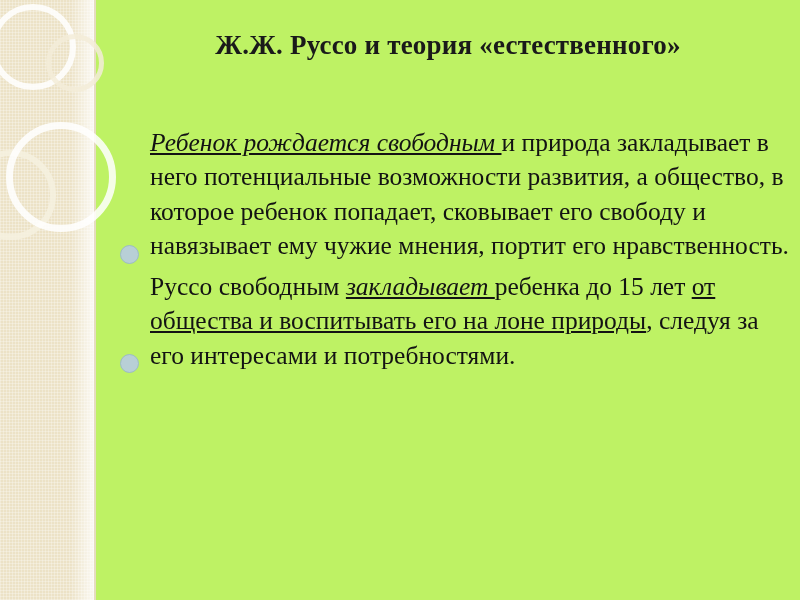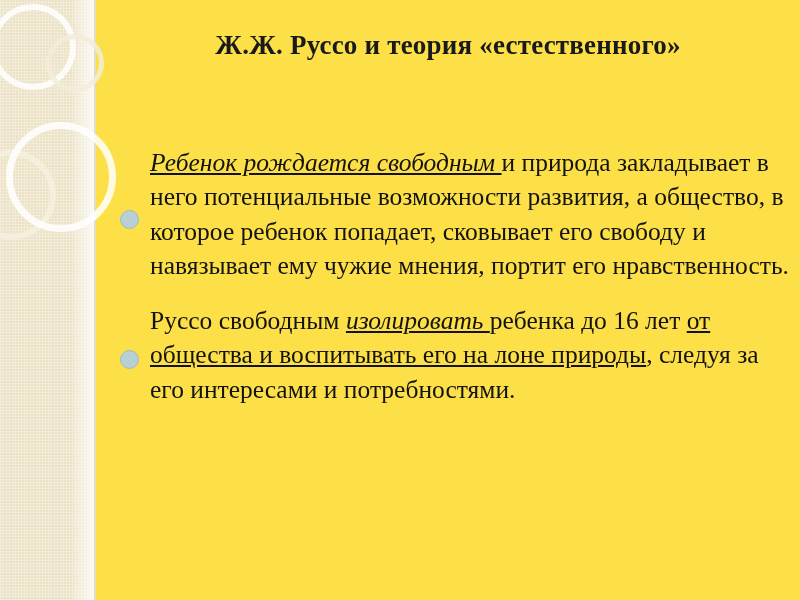--- a/index.html
+++ b/index.html
@@ -10,21 +10,21 @@
     width: 800px;
     height: 600px;
     background: #ffffff;
     font-family: "Liberation Serif", serif;
     overflow: hidden;
   }
   .slide {
     position: relative;
     width: 800px;
     height: 600px;
-    background: #fde047;
+    background: #bef264;
     overflow: hidden;
   }
 
   
   .left-band {
     position: absolute;
     left: 0;
     top: 0;
     width: 96px;
     height: 600px;
@@ -113,23 +113,22 @@
 
   
   .content {
     position: absolute;
     left: 120px;
     top: 126px;
     width: 670px;
   }
   .bullet-row {
     display: flex;
-    align-items: center;
+    align-items: flex-end;
     margin-bottom: 6px;
-    margin-top: 20px;
   }
   .bullet-dot {
     flex: 0 0 auto;
     width: 17px;
     height: 17px;
     border-radius: 50%;
     background: #b8cfd6;
     border: 1px solid #9cbcc6;
     margin-top: 9px;
     margin-right: 11px;
@@ -174,18 +173,18 @@
     <div class="bullet-row">
       <div class="bullet-dot"></div>
       <div class="bullet-text">
         <span class="ital-ul">Ребенок рождается свободным </span><span>и природа закладывает в него потенциальные возможности развития, а общество, в которое ребенок попадает, сковывает его свободу и навязывает ему чужие мнения, портит его нравственность.</span>
       </div>
     </div>
 
     <div class="bullet-row">
       <div class="bullet-dot"></div>
       <div class="bullet-text">
-        <span>Руссо свободным </span><span class="ital-ul">изолировать </span><span>ребенка до 16 лет </span><span class="ul">от общества и воспитывать его на лоне природы</span><span>, следуя за его интересами и потребностями.</span>
+        <span>Руссо свободным </span><span class="ital-ul">закладывает </span><span>ребенка до 15 лет </span><span class="ul">от общества и воспитывать его на лоне природы</span><span>, следуя за его интересами и потребностями.</span>
       </div>
     </div>
 
   </div>
 </div>
 
 </body></html>

